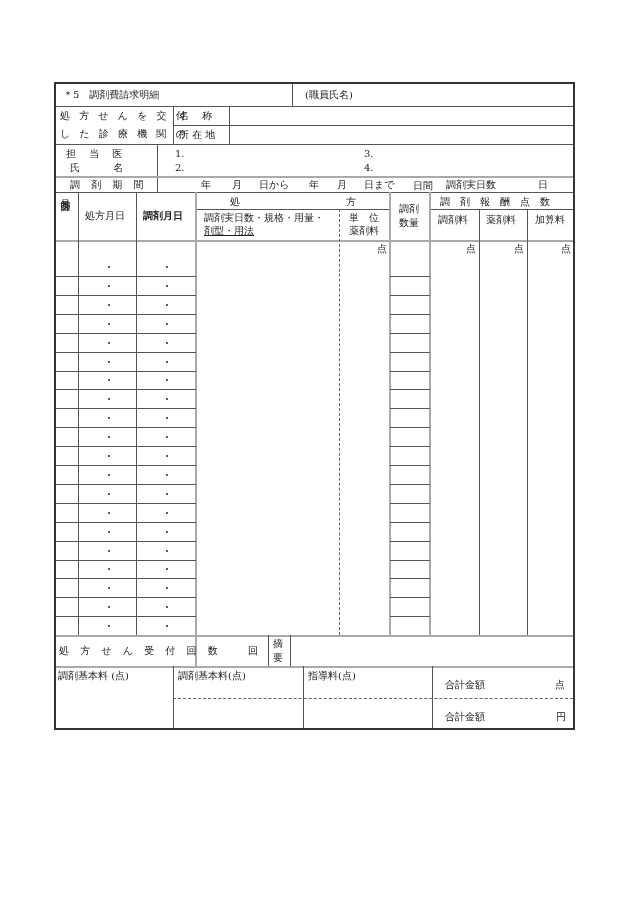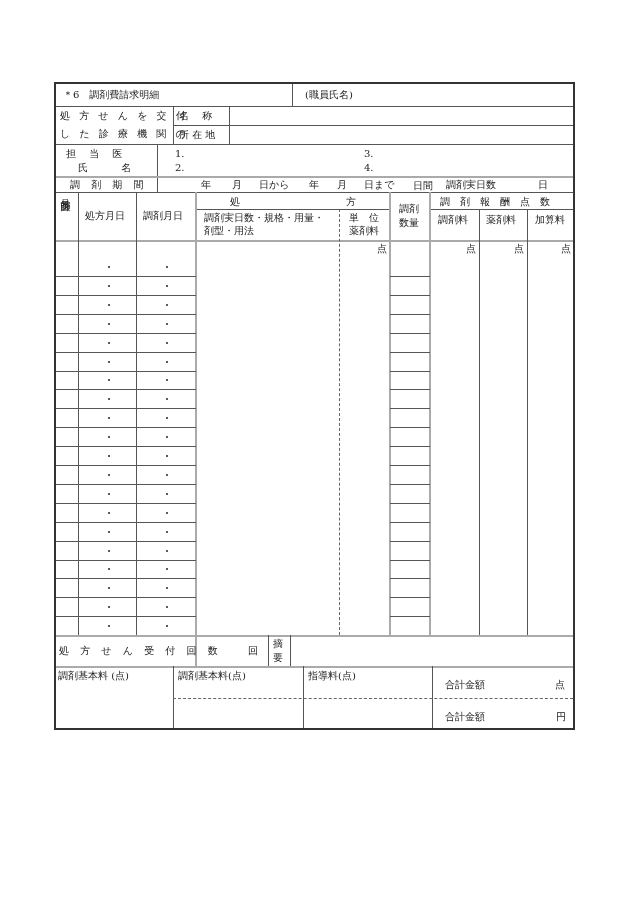--- a/index.html
+++ b/index.html
@@ -16,39 +16,39 @@
   .t { position:absolute; font-size:10px; line-height:12px; white-space:nowrap; }
   .dot { position:absolute; width:2px; height:2px; background:#222; border-radius:1px; }
   .vert { writing-mode:vertical-rl; text-orientation:upright; font-size:10px; line-height:11px; letter-spacing:-1px; }
   .cell { position:absolute; }
 </style>
 </head>
 <body>
 
 <div class="frame"></div>
 
-<span class="t" style="left:63px;top:89px;">＊6　調剤費請求明細</span>
+<span class="t" style="left:63px;top:89px;">＊5　調剤費請求明細</span>
 <div class="vl" style="left:292px;top:84px;height:22px;"></div>
 <span class="t" style="left:305px;top:89px;">(職員氏名)</span>
 <div class="cell" style="left:360px;top:84px;width:213px;height:22px;"></div>
 <div class="hl" style="left:56px;top:106px;width:517px;"></div>
 
 <span class="t" style="left:60px;top:110px;letter-spacing:3px;">処 方 せ ん を 交 付</span>
 <span class="t" style="left:60px;top:128px;letter-spacing:3px;">し た 診 療 機 関 の</span>
 <div class="vl" style="left:173px;top:106px;height:38px;"></div>
 <span class="t" style="left:179px;top:110px;">名　 称</span>
 <span class="t" style="left:179px;top:129px;">所 在 地</span>
 <div class="vl" style="left:229px;top:106px;height:38px;"></div>
 <div class="hl" style="left:173px;top:125px;width:400px;"></div>
 <div class="cell" style="left:230px;top:107px;width:343px;height:18px;"></div>
 <div class="cell" style="left:230px;top:126px;width:343px;height:18px;"></div>
 <div class="hl" style="left:56px;top:144px;width:517px;"></div>
 
 <span class="t" style="left:66px;top:148px;">担　 当　 医</span>
-<span class="t" style="left:78px;top:162px;">氏　　　 名</span>
+<span class="t" style="left:70px;top:162px;">氏　　　 名</span>
 <div class="vl" style="left:157px;top:144px;height:48px;"></div>
 <span class="t" style="left:175px;top:148px;">1.</span>
 <span class="t" style="left:175px;top:162px;">2.</span>
 <span class="t" style="left:364px;top:148px;">3.</span>
 <span class="t" style="left:364px;top:162px;">4.</span>
 <div class="hl gray" style="left:56px;top:176px;width:517px;"></div>
 
 <span class="t" style="left:70px;top:179px;letter-spacing:4px;">調 剤 期 間</span>
 <span class="t" style="left:201px;top:179px;">年</span>
 <span class="t" style="left:232px;top:179px;">月</span>
@@ -56,26 +56,26 @@
 <span class="t" style="left:309px;top:179px;">年</span>
 <span class="t" style="left:337px;top:179px;">月</span>
 <span class="t" style="left:364px;top:179px;">日まで</span>
 <span class="t" style="left:413px;top:180px;">日間</span>
 <span class="t" style="left:446px;top:179px;">調剤実日数</span>
 <span class="t" style="left:538px;top:179px;">日</span>
 <div class="hl" style="left:56px;top:192px;width:517px;"></div>
 
 <div class="t vert" style="left:60px;top:194px;">医師番号</div>
 <span class="t" style="left:85px;top:210px;">処方月日</span>
-<span class="t" style="left:143px;top:210px;">調剤月日</span>
+<span class="t" style="left:143px;top:210px;font-weight:bold;">調剤月日</span>
 <span class="t" style="left:230px;top:196px;">処</span>
 <span class="t" style="left:346px;top:196px;">方</span>
 <div class="hl" style="left:196px;top:209px;width:194px;"></div>
 <span class="t" style="left:204px;top:212px;">調剤実日数・規格・用量・</span>
-<span class="t" style="left:204px;top:225px;">剤型・用法</span>
+<span class="t" style="left:204px;top:225px;text-decoration:underline;">剤型・用法</span>
 <span class="t" style="left:349px;top:212px;">単　位</span>
 <span class="t" style="left:349px;top:225px;">薬剤料</span>
 <span class="t" style="left:399px;top:203px;">調剤</span>
 <span class="t" style="left:399px;top:217px;">数量</span>
 <span class="t" style="left:440px;top:196px;">調　剤　報　酬　点　数</span>
 <div class="hl" style="left:430px;top:209px;width:143px;"></div>
 <span class="t" style="left:438px;top:214px;">調剤料</span>
 <span class="t" style="left:486px;top:214px;">薬剤料</span>
 <span class="t" style="left:535px;top:214px;">加算料</span>
 <div class="hl gray" style="left:56px;top:240px;width:517px;"></div>

